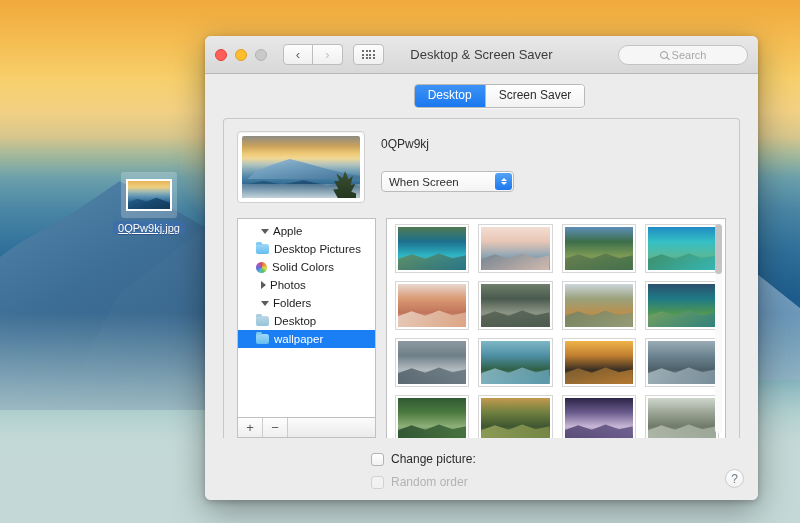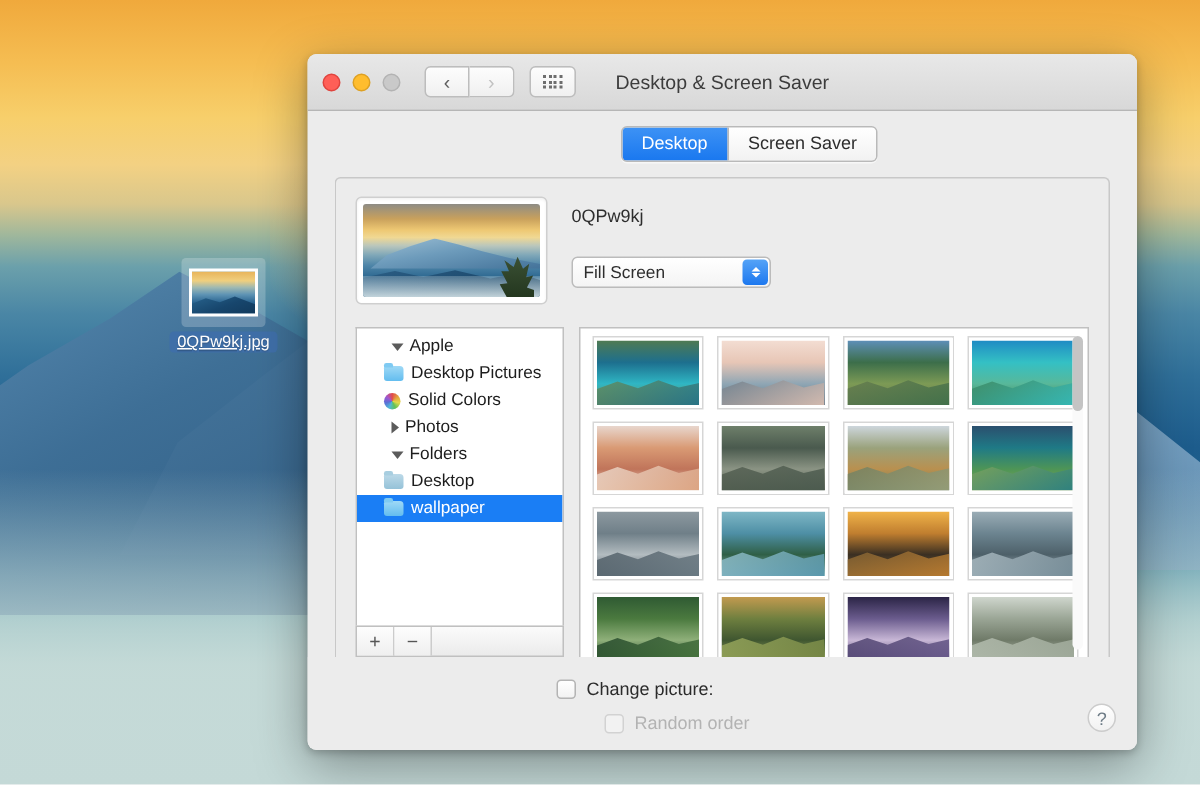--- a/index.html
+++ b/index.html
@@ -394,21 +394,21 @@
     border-radius: 4px;
   }
 
   
   #bottom-bar {
     flex: 0 0 62px;
     padding: 12px 0 0 166px;
     background: #ececec;
   }
   .opt-row { display: flex; align-items: center; gap: 7px; height: 18px; }
-  .opt-row + .opt-row { margin-top: 5px; margin-left: 32px; }
+  .opt-row + .opt-row { margin-top: 5px; }
   .cb {
     width: 13px; height: 13px;
     border: 1px solid #b4b4b4;
     border-radius: 3px;
     background: linear-gradient(to bottom, #ffffff, #f2f2f2);
     flex: 0 0 auto;
   }
   .cb.disabled { border-color: #d2d2d2; background: #f2f2f2; }
   .opt-label { font-size: 12px; color: #2b2b2b; }
   .opt-label.disabled { color: #b3b3b3; }
@@ -487,20 +487,24 @@
             <i></i>
             <i></i>
             <i></i>
             <i></i>
             <i></i>
             <i></i>
             <i></i>
         </div>
       </div>
       <div id="window-title">Desktop &amp; Screen Saver</div>
+      <div id="search-field">
+        <span class="mag"></span>
+        <span class="ph">Search</span>
+      </div>
     </div>
 
     <div id="tabbar">
       <div class="segmented">
         <div class="seg active">Desktop</div>
         <div class="seg">Screen Saver</div>
       </div>
     </div>
 
     <div id="content">
@@ -510,21 +514,21 @@
           <div id="preview-image">
             <div class="pk-far"></div>
             <div class="pk-near"></div>
             <div class="pk-water"></div>
             <div class="pk-tree"></div>
           </div>
         </div>
         <div id="preview-meta">
           <div id="image-name">0QPw9kj</div>
           <div id="fill-popup">
-            <span>Fill Screen</span>
+            <span>When Screen</span>
             <span class="chev-btn">
               <span class="chev-up"></span>
                 <span class="chev-dn"></span>
             </span>
           </div>
         </div>
       </div>
 
       <div id="split">
 

